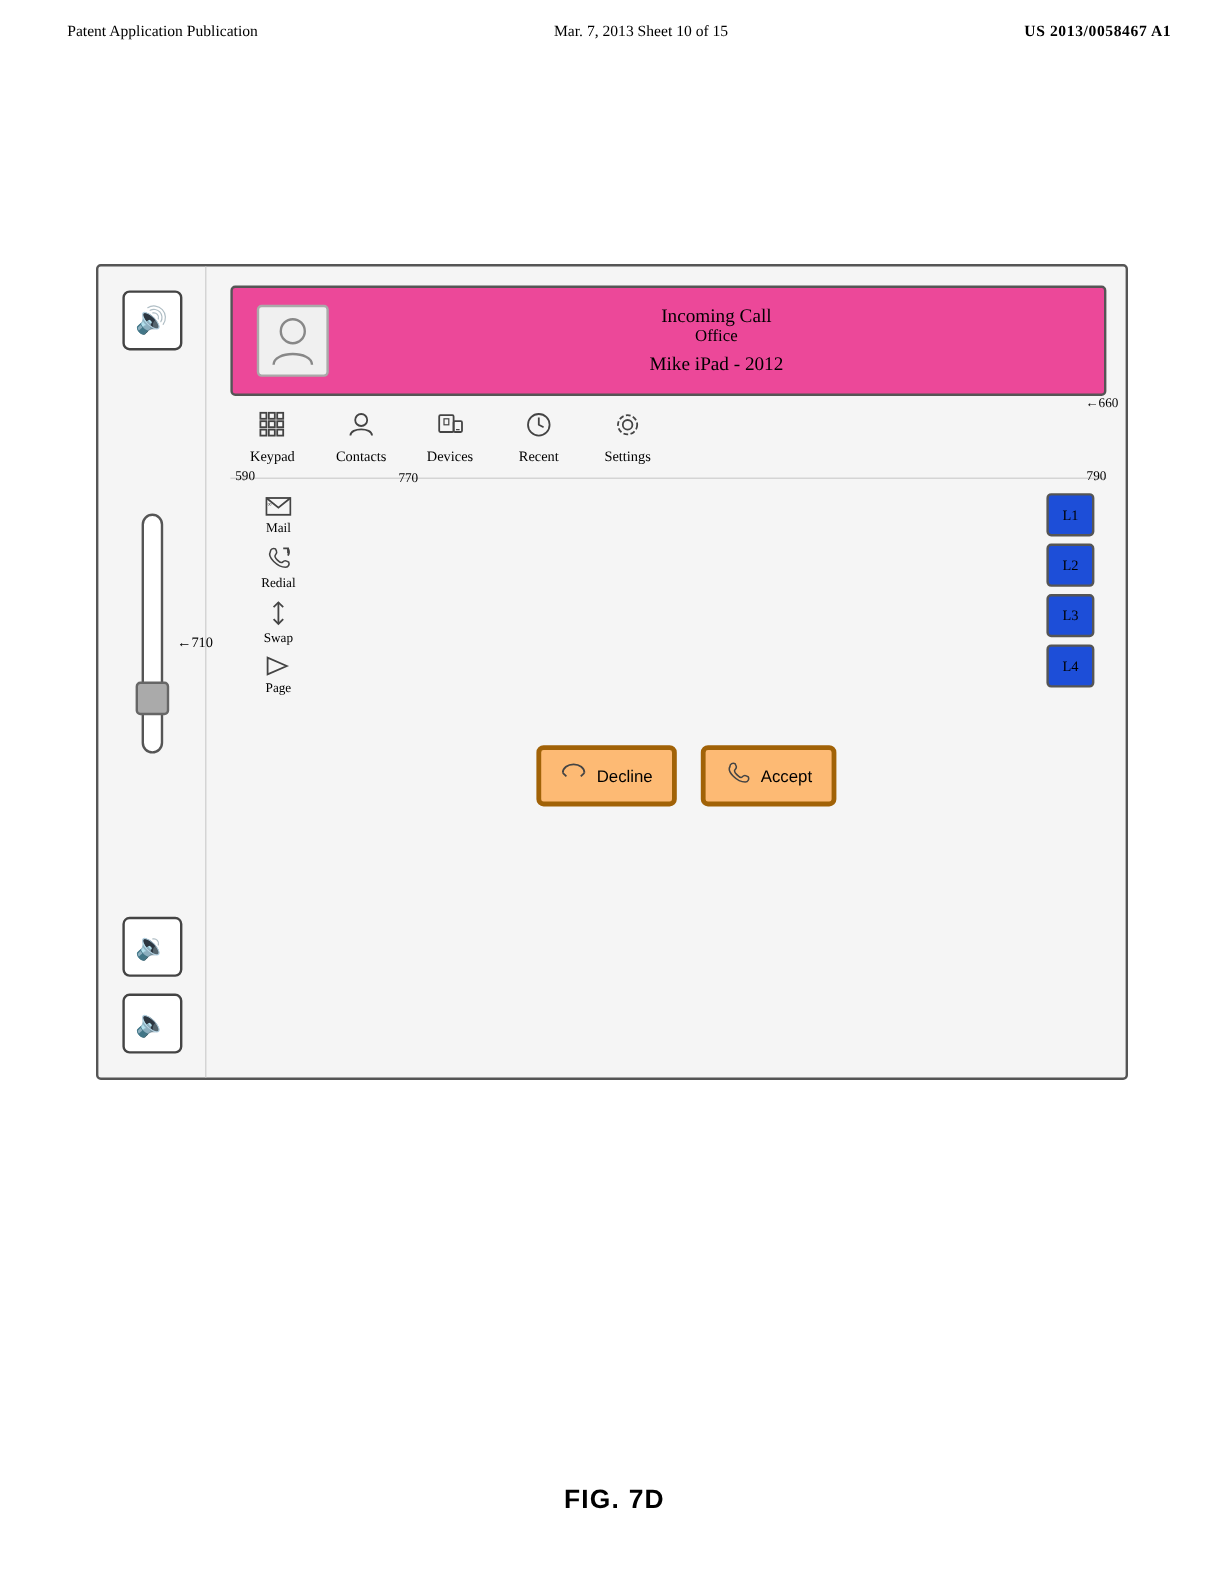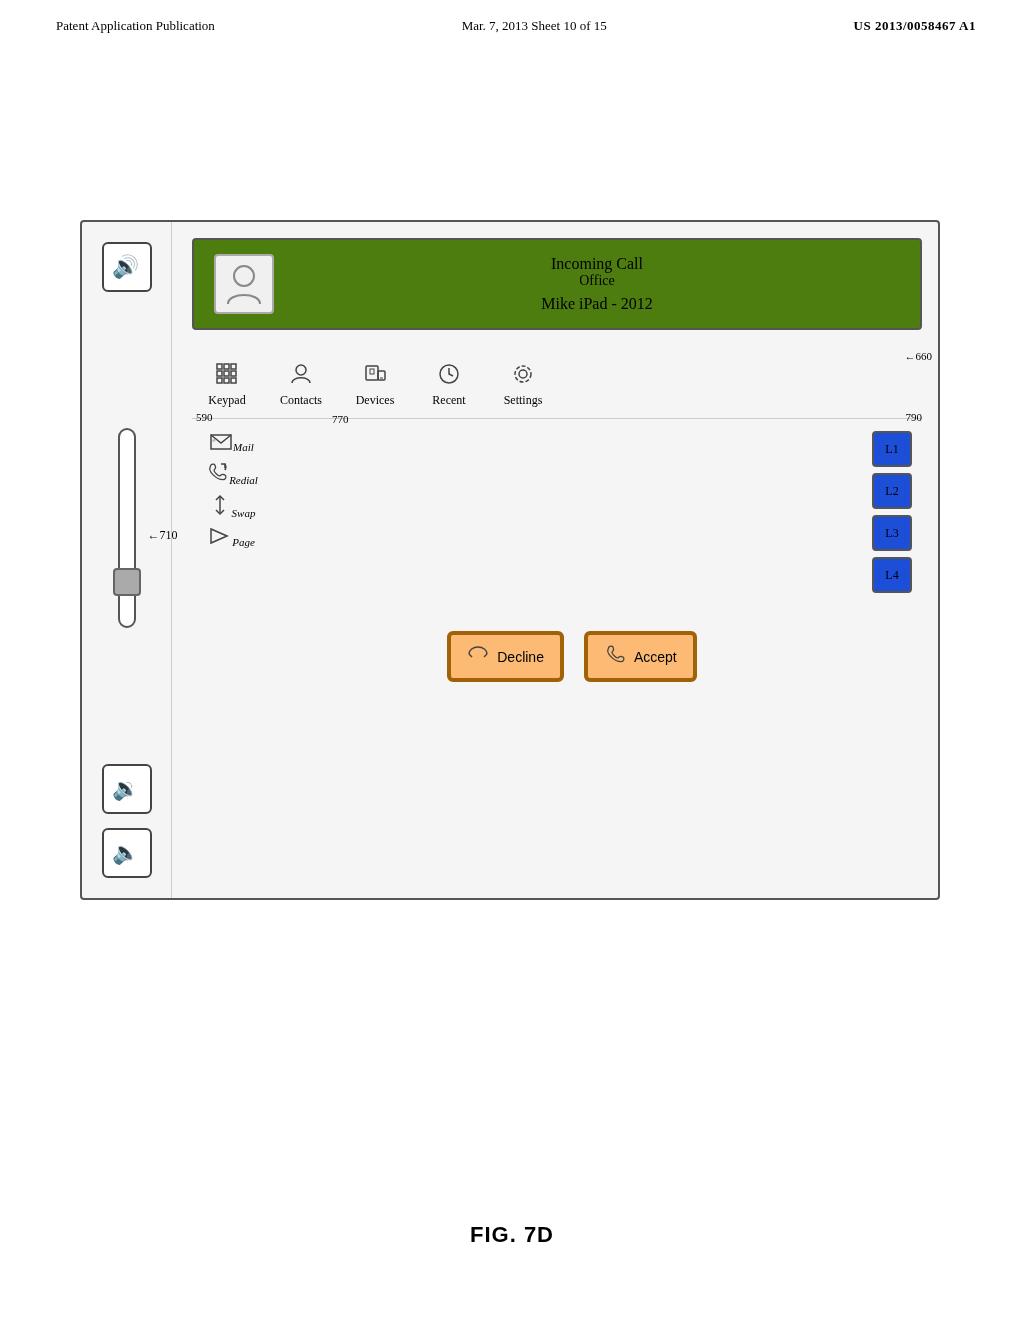--- a/index.html
+++ b/index.html
@@ -108,26 +108,26 @@
       display: flex;
       flex-direction: column;
       padding: 16px 16px 16px 20px;
     }
 
     
     .incoming-call-box {
       border: 2px solid #555;
       border-radius: 4px;
       padding: 14px 20px;
-      margin-bottom: 28px;
+      margin-bottom: 8px;
       display: flex;
       flex-direction: row;
       align-items: center;
       gap: 20px;
-      background: #4d7c0f;
+      background: #ec4899;
     }
 
     .contact-avatar {
       width: 60px;
       height: 60px;
       border: 2px solid #aaa;
       border-radius: 4px;
       display: flex;
       align-items: center;
       justify-content: center;
@@ -218,27 +218,26 @@
 
     .label-720 {
       position: absolute;
       left: 4px;
       top: -20px;
       font-size: 11px;
     }
 
     .soft-key {
       display: flex;
-      flex-direction: row;
-      align-items: flex-end;
+      flex-direction: column;
+      align-items: center;
       font-size: 11px;
       cursor: pointer;
       padding: 3px 2px;
       gap: 1px;
-      font-style: italic;
     }
 
     .soft-key-icon {
       font-size: 18px;
       line-height: 1;
     }
 
     .soft-key-label {
       font-size: 11px;
     }
@@ -312,21 +311,21 @@
       align-items: center;
       justify-content: center;
       font-size: 12px;
       background: #1d4ed8;
       cursor: pointer;
     }
 
     
     .figure-label {
       position: absolute;
-      bottom: 72px;
+      bottom: 57px;
       left: 50%;
       transform: translateX(-50%);
       font-size: 22px;
       font-family: Arial, sans-serif;
       font-weight: bold;
       letter-spacing: 1px;
     }
   </style>
 </head>
 <body>

